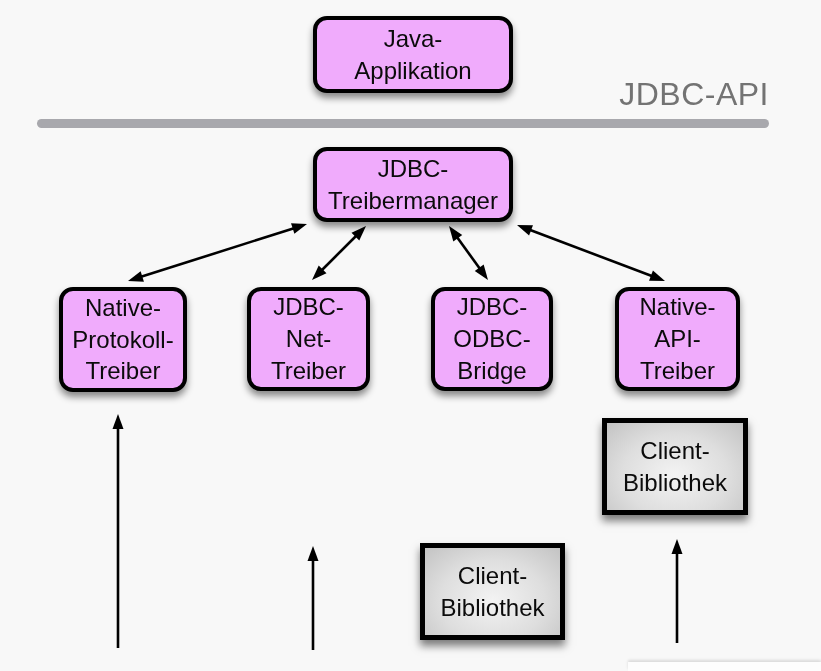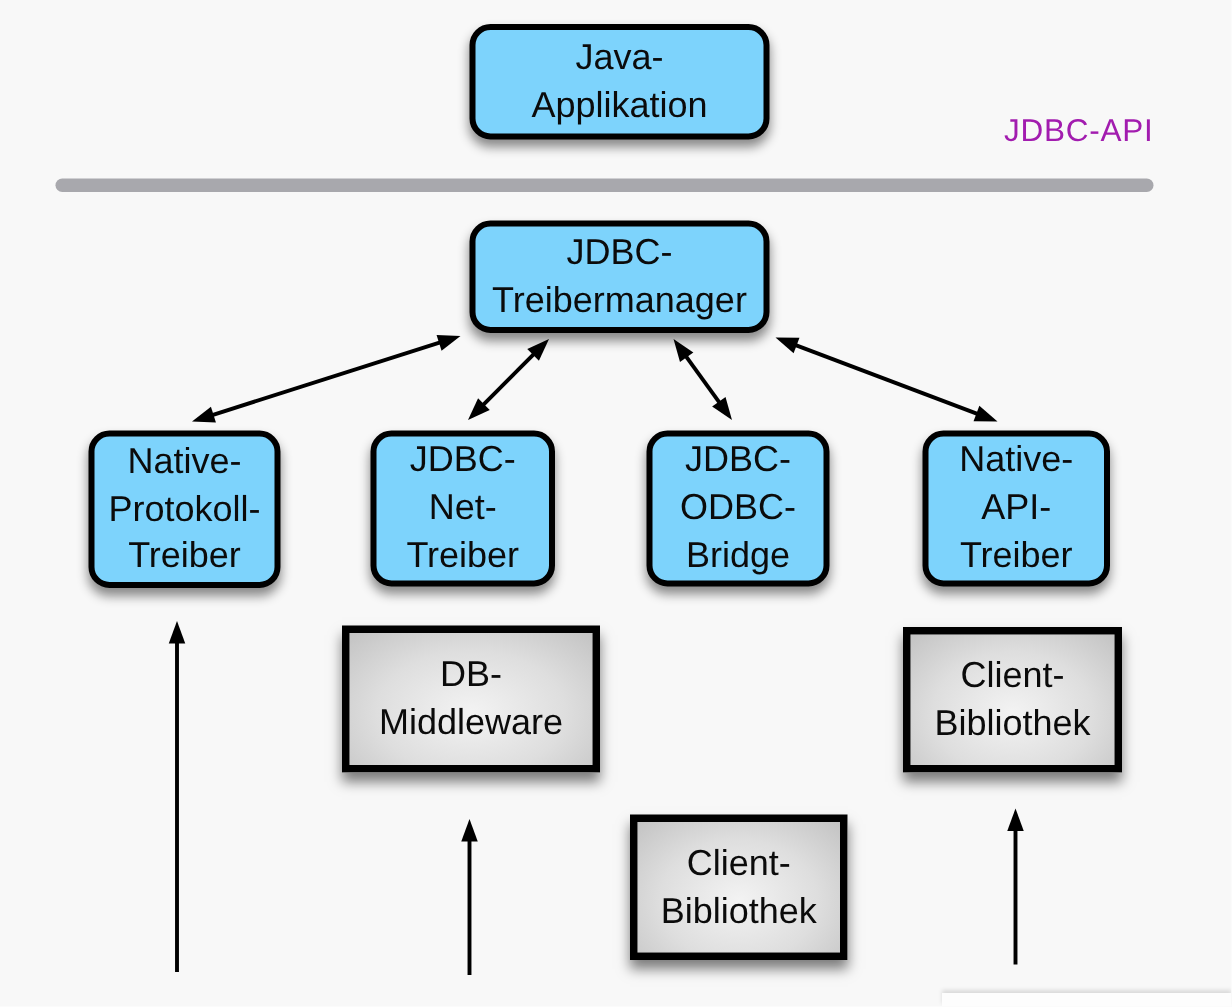--- a/index.html
+++ b/index.html
@@ -21,37 +21,37 @@
   .divider {
     position: absolute;
     left: 37px; top: 119px;
     width: 732px; height: 9px;
     border-radius: 5px;
     background: #a8a8ad;
   }
   .api-label {
     position: absolute;
     top: 76px; right: 52px;
-    font-size: 21px;
+    font-size: 32px;
     letter-spacing: 0.5px;
-    color: #a21caf;
+    color: #737373;
   }
   .node {
     position: absolute;
     box-sizing: border-box;
     display: flex;
     align-items: center;
     justify-content: center;
     text-align: center;
     white-space: pre-line;
     font-size: 24px;
     line-height: 1.32;
   }
   .node-white {
-    background: #7dd3fc;
+    background: #f0abfc;
     border: 4px solid #000000;
     border-radius: 14px;
     box-shadow: 0 5px 7px rgba(0,0,0,0.45);
   }
   .node-gray {
     background: radial-gradient(ellipse at 50% 60%, #f3f3f3 0%, #dedede 55%, #c3c3c3 100%);
     border: 5px solid #000000;
     box-shadow: 0 6px 8px rgba(0,0,0,0.5);
   }
   .n-java       { left: 313px; top:  16px; width: 200px; height:  77px; }
@@ -128,24 +128,20 @@
 ODBC-
 Bridge</span>
   </div>
 
   <div class="node node-white n-nativeapi">
     <span>Native-
 API-
 Treiber</span>
   </div>
 
-  <div class="node node-gray n-middleware">
-    <span>DB-
-Middleware</span>
-  </div>
 
 
   <div class="node node-gray n-clientr">
     <span>Client-
 Bibliothek</span>
   </div>
 
   <div class="node node-gray n-clientm">
     <span>Client-
 Bibliothek</span>

